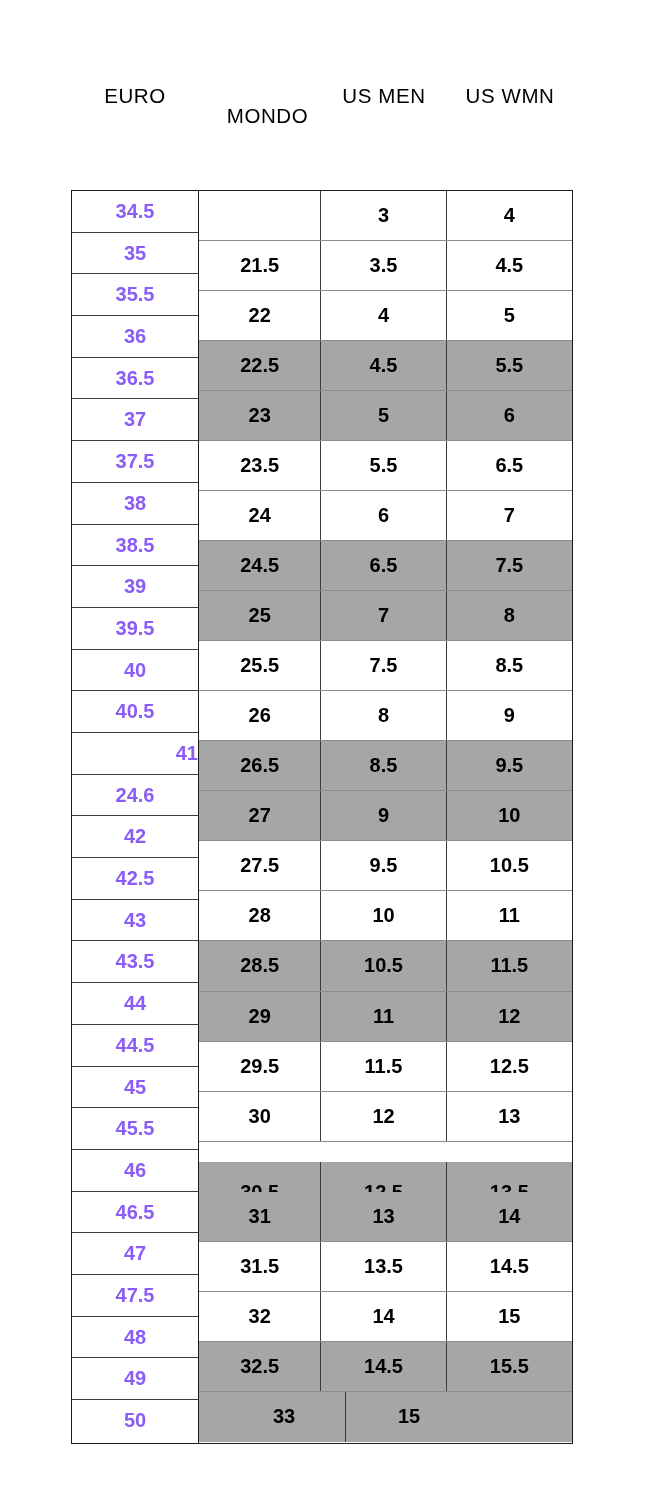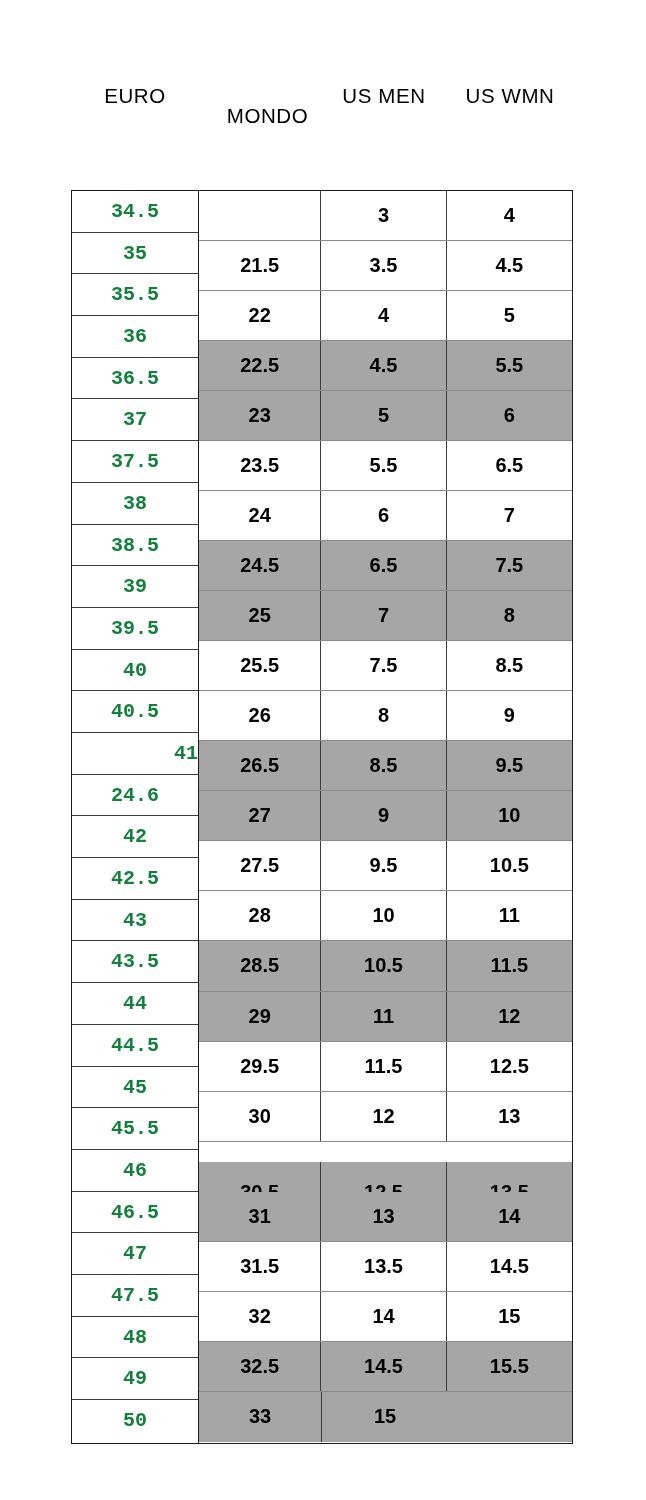--- a/index.html
+++ b/index.html
@@ -67,22 +67,22 @@
     border-right:1.6px solid #1a1a1a;
     background:#ffffff;
     z-index:3;
   }
   .euro-cell {
     position:absolute;
     left:0;
     width:100%;
     border-bottom:1px solid #3c3c3c;
     text-align:center;
-    color:#15803d;
-    font-family:Liberation Mono, monospace;
+    color:#8b5cf6;
+    font-family:Liberation Sans, sans-serif;
     font-weight:bold;
     font-size:20px;
     background:#ffffff;
   }
   .euro-cell:last-child { border-bottom:none; }
   .euro-cell > span {
     display:block;
     width:100%;
   }
 
@@ -95,21 +95,21 @@
     height:100%;
     z-index:1;
   }
   .value-row {
     position:absolute;
     left:0;
     width:100%;
     border-bottom:1px solid #8c8c8c;
     display:flex;
   }
-  .value-row:last-child { border-bottom:none; }
+  .value-row:last-child { border-bottom:none;padding-left:24px; }
   .value-row.shaded { background:#a6a6a6; }
   .value-row.plain  { background:#ffffff; }
 
   .value-cell {
     text-align:center;
     color:#000000;
     font-family:"Liberation Sans", sans-serif;
     font-weight:bold;
     font-size:20px;
     border-right:1.4px solid #3c3c3c;

